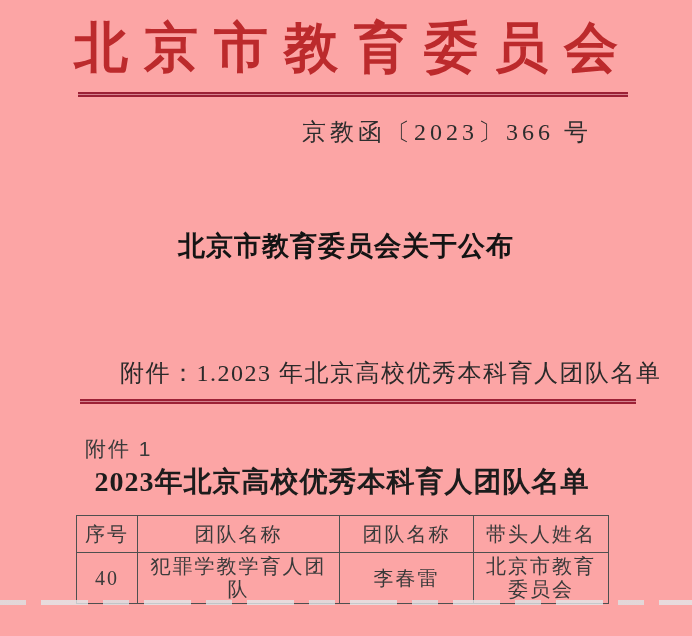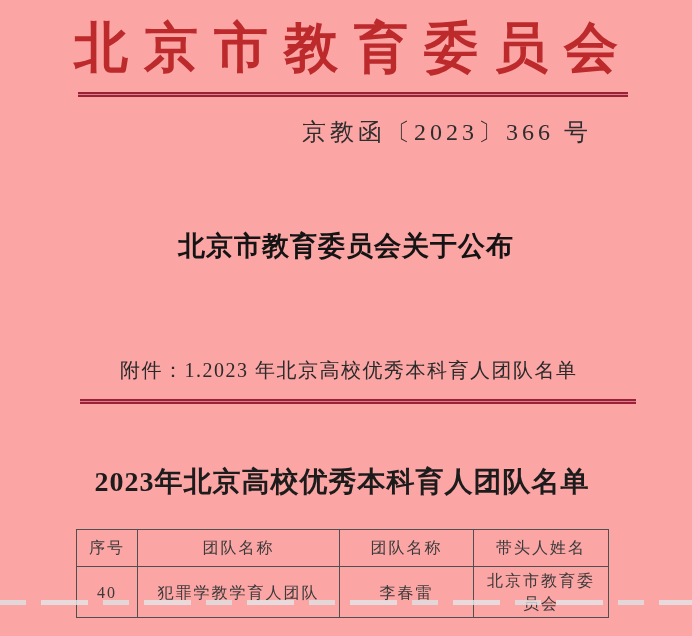--- a/index.html
+++ b/index.html
@@ -60,21 +60,21 @@
     font-weight: bold;
     color: #141414;
     line-height: 40px;
     letter-spacing: 1px;
     margin-top: 23px;
   }
   .attachment-ref {
     position: absolute;
     top: 357px;
     left: 120px;
-    font-size: 20px;
+    font-size: 24px;
     color: #2a2a2a;
     letter-spacing: 1.5px;
     white-space: nowrap;
     text-align: center;
   }
   .appendix-label {
     position: absolute;
     top: 435px;
     left: 85px;
     font-size: 21px;
@@ -89,25 +89,25 @@
     width: 532px;
     text-align: center;
     font-size: 28px;
     font-weight: bold;
     color: #1c1c1c;
     letter-spacing: 1px;
     white-space: nowrap;
   }
   .roster-table {
     position: absolute;
-    top: 529px;
+    top: 515px;
     left: 76px;
     width: 532px;
     border-collapse: collapse;
-    font-size: 16px;
+    font-size: 20px;
     color: #3a3a3a;
     table-layout: fixed;
   }
   .roster-table th,
   .roster-table td {
     border: 1.6px solid #4f4f4f;
     text-align: center;
     font-weight: normal;
     padding: 2px 6px;
     letter-spacing: 2px;
@@ -140,20 +140,21 @@
   <div class="doc-number">京教函〔2023〕366 号</div>
 
   <div class="notice-title">
     <div>北京市教育委员会关于公布</div>
   </div>
 
   <div class="attachment-ref">附件：1.2023 年北京高校优秀本科育人团队名单</div>
 
   <div class="red-rule rule-2"></div>
 
+  <div class="appendix-label">附件 1</div>
 
   <div class="roster-title">2023年北京高校优秀本科育人团队名单</div>
 
   <table class="roster-table">
     <colgroup>
       <col style="width:61px">
       <col style="width:202px">
       <col style="width:134px">
       <col style="width:135px">
     </colgroup>

